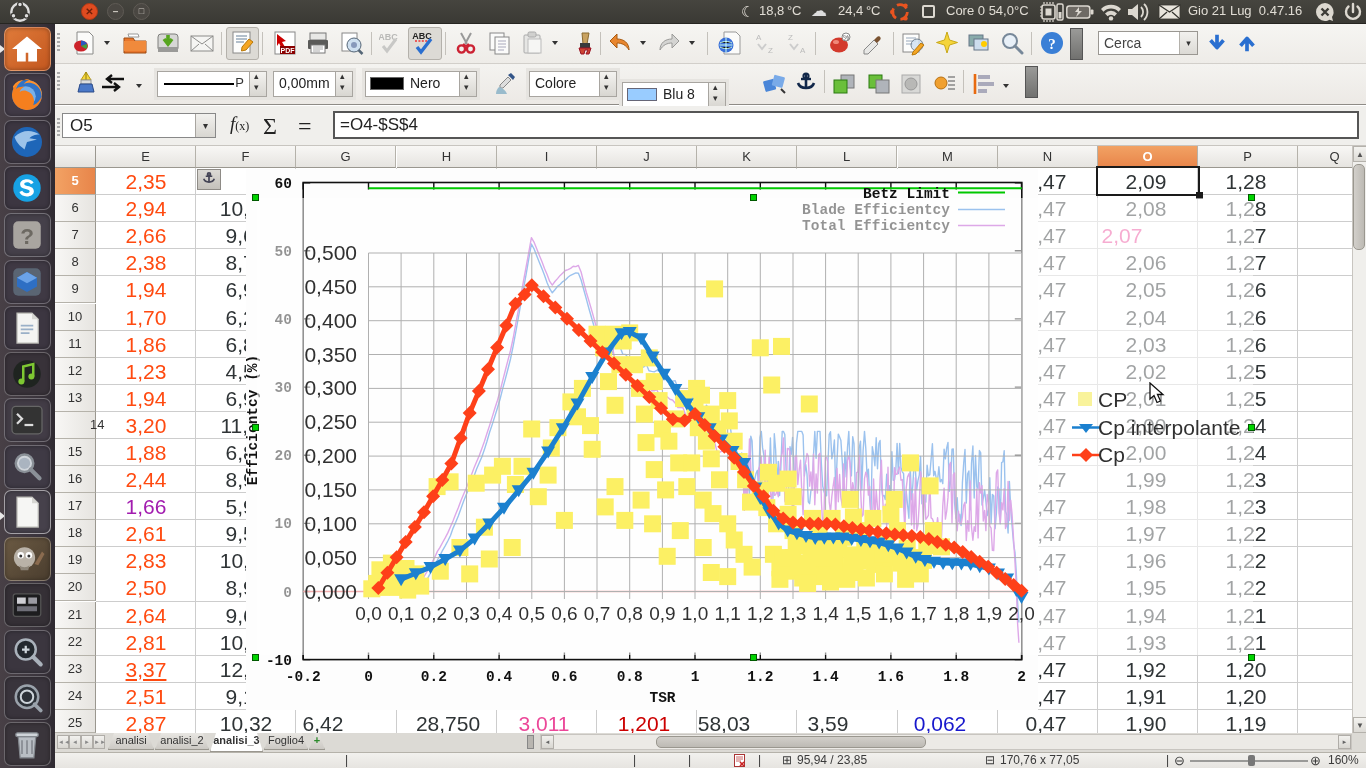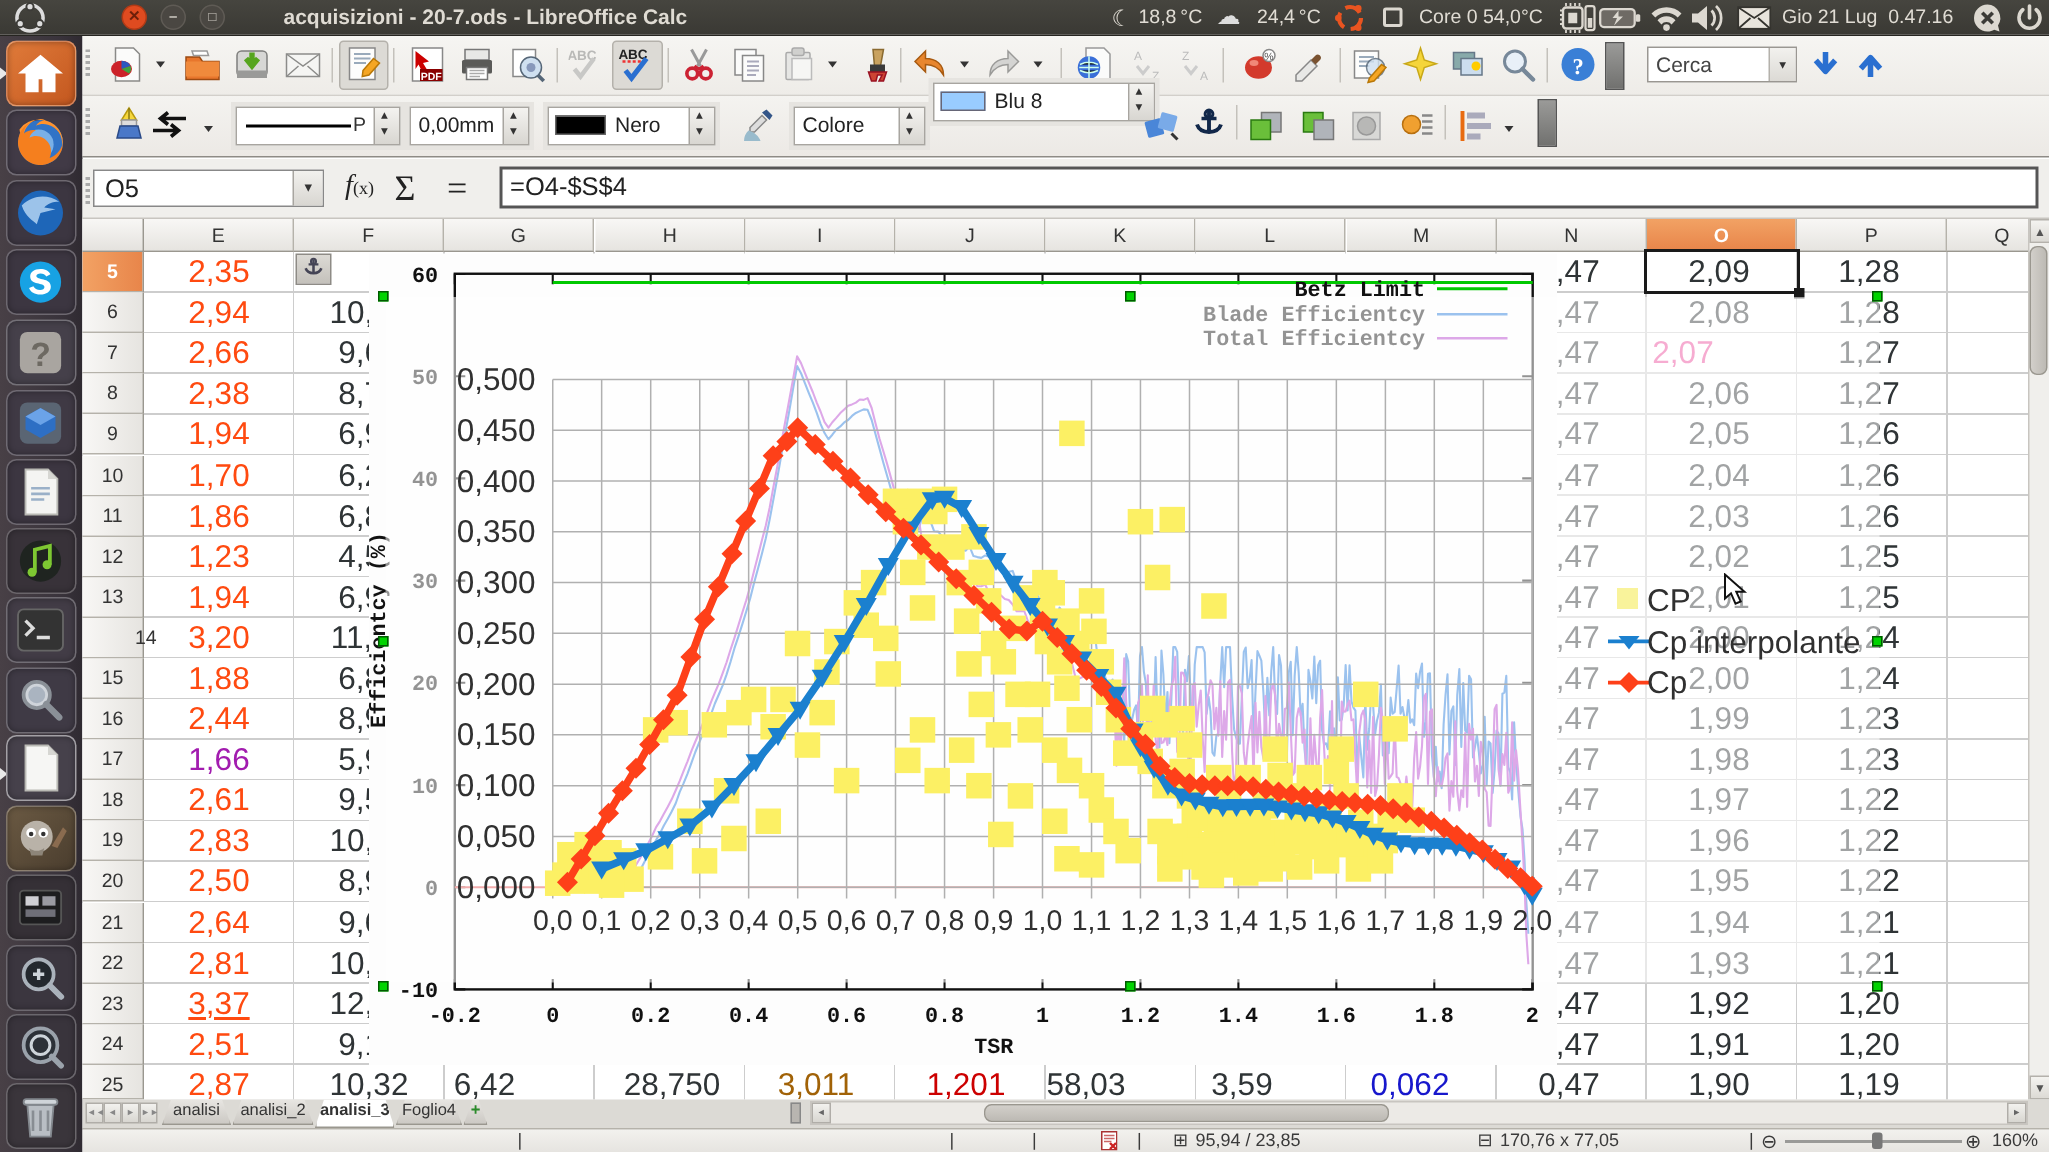--- a/index.html
+++ b/index.html
@@ -78,21 +78,20 @@
 </svg>
 <div class="wbtn" style="left:81px;background:#df4b20;border-color:#b03a16;">
       <span style="color:#6d1f09;">✕</span>
     </div>
 <div class="wbtn" style="left:107px;">
       <span>–</span>
     </div>
 <div class="wbtn" style="left:133px;">
       <span style="font-size:9px;">□</span>
     </div>
-<div id="title">acquisizioni - 20-7.ods - LibreOffice Calc</div>
 <div class="pt" style="left:741px;font-size:15px;">☾</div>
 <div class="pt" style="left:759px;">18,8 °C</div>
 <div class="pt" style="left:811px;font-size:16px;color:#ddd;top:1px;">☁</div>
 <div class="pt" style="left:838px;">24,4 °C</div>
 <svg width="22" height="22" viewBox="0 0 24 24" style="position:absolute;left:889px;top:1px;">
   <circle cx="12" cy="12" r="8" fill="none" stroke="#e95420" stroke-width="3" stroke-dasharray="12 5"></circle>
   <circle cx="18" cy="5" r="2.4" fill="#e95420"></circle>
       <circle cx="3.5" cy="12" r="2.4" fill="#e95420"></circle>
       <circle cx="18" cy="19" r="2.4" fill="#e95420"></circle>
 </svg>
@@ -431,21 +430,21 @@
     </div>
 <svg class="tbi" style="left:494px;top:71px;" width="26" height="26" viewBox="0 0 26 26">
       <path d="M6 14l8-8 3 3-8 8H6z" fill="#ddd" stroke="#888"></path>
       <path d="M14 4l3-2 4 4-2 3z" fill="#358"></path>
       <path d="M5 16c4 1 7 4 8 7H2c0-3 1-5 3-7z" fill="#9bc"></path>
     </svg>
 <div class="combo" style="left:529px;top:71px;width:88px;">
       <span style="position:absolute;left:5px;top:3px;font-size:14px;color:#222;">Colore</span>
       <div class="spin"></div>
     </div>
-<div class="combo" style="left:622px;top:55px;width:148px;">
+<div class="combo" style="left:622px;top:82px;width:104px;">
       <div style="position:absolute;left:4px;top:5px;width:30px;height:13px;background:#99ccff;border:1px solid #667;"></div>
       <span style="position:absolute;left:40px;top:3px;font-size:14px;color:#222;">Blu 8</span>
       <div class="spin"></div>
     </div>
 <svg class="tbi" style="left:761px;top:71px;" width="26" height="26" viewBox="0 0 26 26">
       <rect x="3" y="9" width="11" height="11" rx="1" fill="#4a86d8" transform="rotate(-15 8 14)"></rect>
       <rect x="12" y="5" width="11" height="11" rx="1" fill="#79aae8" transform="rotate(15 18 10)"></rect>
       <path d="M20 18l4 4" stroke="#333" stroke-width="2"></path>
     </svg>
 <svg class="tbi" style="left:793px;top:71px;" width="26" height="26" viewBox="0 0 26 26">
@@ -626,21 +625,21 @@
 <span class="ct" style="left:1246px;top:522px;color:#2f3436;">1,22</span>
 <span class="ct" style="left:1246px;top:549px;color:#2f3436;">1,22</span>
 <span class="ct" style="left:1246px;top:576px;color:#2f3436;">1,22</span>
 <span class="ct" style="left:1246px;top:604px;color:#2f3436;">1,21</span>
 <span class="ct" style="left:1246px;top:631px;color:#2f3436;">1,21</span>
 <span class="ct" style="left:1246px;top:658px;color:#2f3436;">1,20</span>
 <span class="ct" style="left:1246px;top:685px;color:#2f3436;">1,20</span>
 <span class="ct" style="left:1246px;top:712px;color:#2f3436;">1,19</span>
 <span class="ct" style="left:323px;top:712px;color:#2f3436;">6,42</span>
 <span class="ct" style="left:448px;top:712px;color:#2f3436;">28,750</span>
-<span class="ct" style="left:544px;top:712px;color:#a16207;text-align:center;">3,011</span>
+<span class="ct" style="left:544px;top:712px;color:#ec4899;text-align:center;">3,011</span>
 <span class="ct" style="left:644px;top:712px;color:#cc0000;">1,201</span>
 <span class="ct" style="left:724px;top:712px;color:#2f3436;">58,03</span>
 <span class="ct" style="left:828px;top:712px;color:#2f3436;">3,59</span>
 <span class="ct" style="left:940px;top:712px;color:#1717cc;">0,062</span>
 <div id="o5sel"></div>
 <div id="o5fill"></div>
 <div id="gnuplot"></div>
 <svg id="gnusvg" width="1366" height="768" viewBox="0 0 1366 768" style="position:absolute;left:0;top:0;pointer-events:none;">
 <rect x="303.2" y="182.5" width="718.6" height="477.1" fill="none" stroke="#111" stroke-width="1.6"></rect>
 <path d="M303.2 659.6V652.6M303.2 182.5V189.5" stroke="#111" stroke-width="1.4" fill="none"></path>

